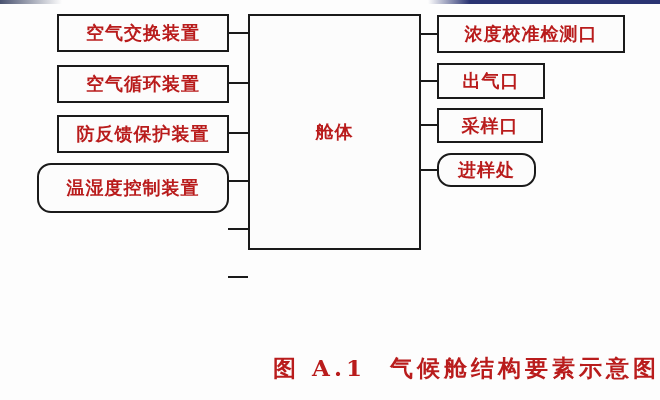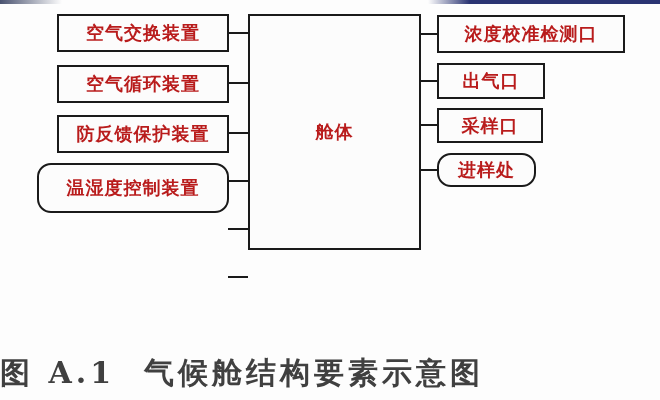--- a/index.html
+++ b/index.html
@@ -73,25 +73,25 @@
   .cl6 { top: 276px; }
   .cr { left: 420px; width: 17px; }
   .cr1 { top: 33px; }
   .cr2 { top: 80px; }
   .cr3 { top: 124px; }
   .cr4 { top: 169px; }
   .caption {
     position: absolute;
     left: 0; top: 353px;
     width: 660px;
-    text-align: left;
+    text-align: right;
     font-weight: bold;
-    font-size: 30px;
+    font-size: 23px;
     letter-spacing: 4px;
-    color: #404040;
+    color: #b91c1c;
     white-space: pre;
   }
 </style>
 </head>
 <body>
 
 <div class="canvas">
 
   <div class="banner-left"></div>
   <div class="banner-right"></div>

